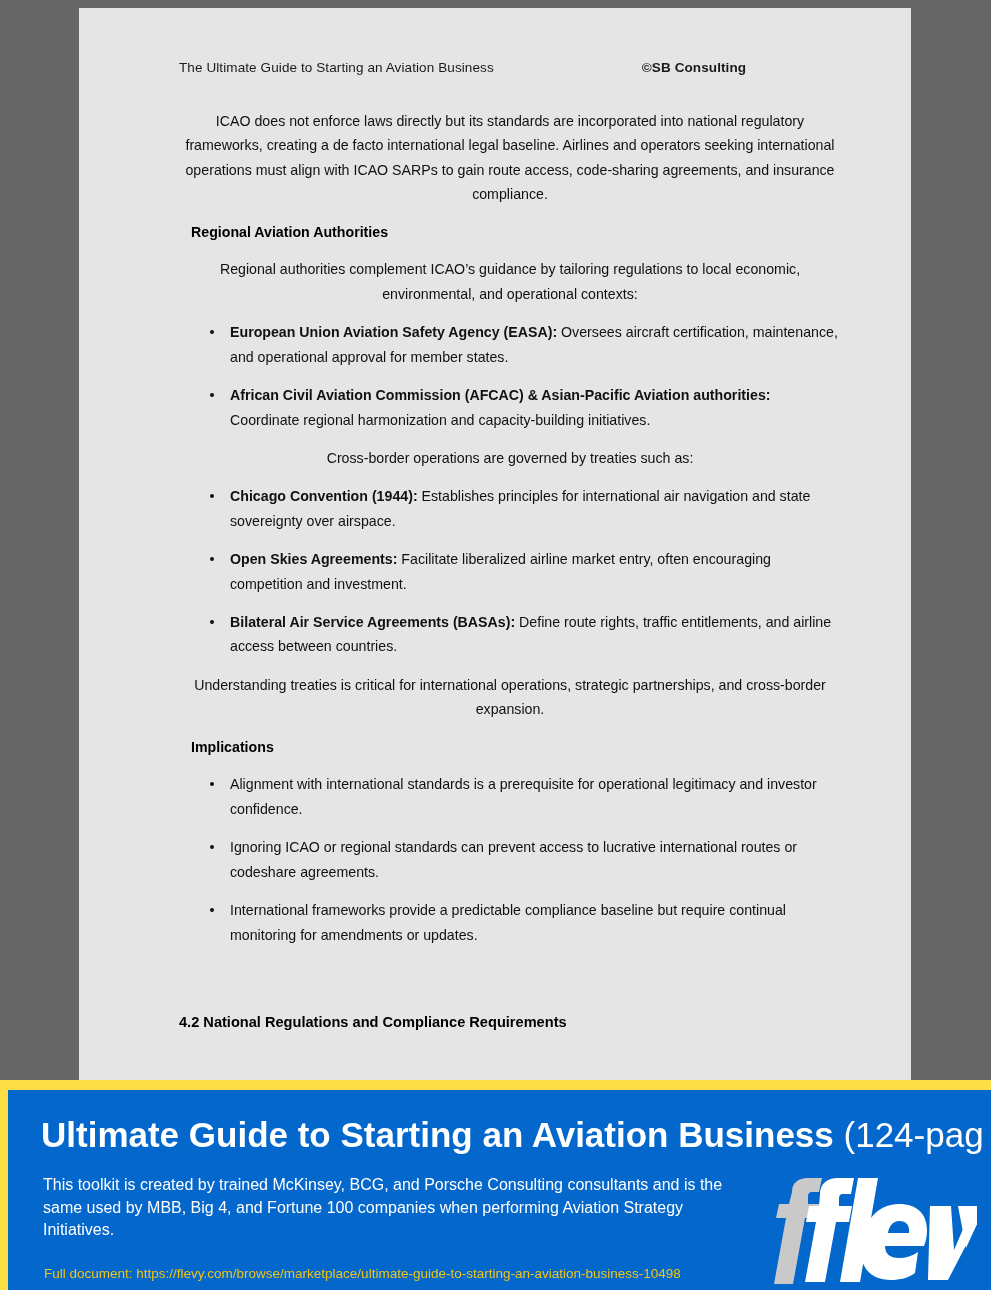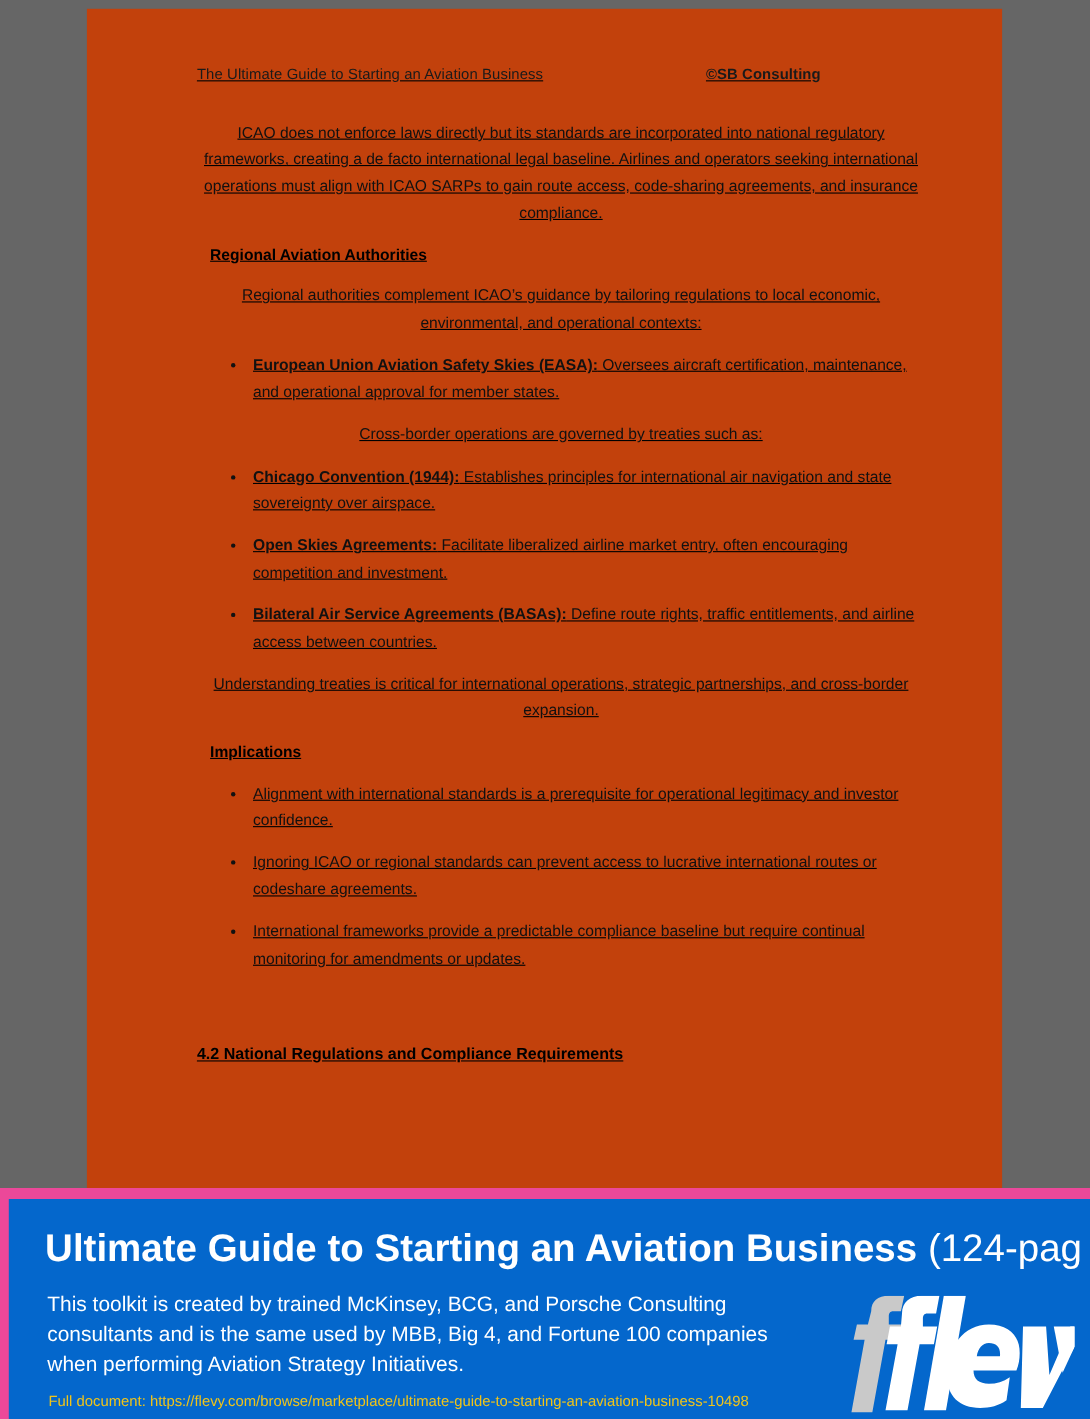--- a/index.html
+++ b/index.html
@@ -17,22 +17,21 @@
     position: relative;
   }
 
   
   .page {
     position: absolute;
     left: 79px;
     top: 8px;
     width: 832px;
     height: 1154px;
-    background: #c2410c;
-    text-decoration: underline;
+    background: #e5e5e5;
   }
 
   .page-inner {
     padding: 52px 70px 0 100px;
   }
 
   
   .doc-header {
     display: flex;
     justify-content: flex-start;
@@ -100,21 +99,21 @@
   .b { font-weight: 700; }
   .spacer-block { height: 50px; }
 
   
   .promo {
     position: absolute;
     left: 0;
     top: 1080px;
     width: 991px;
     height: 210px;
-    background: #ec4899;
+    background: #fde047;
     padding: 10px 0 0 8px;
   }
   .promo-inner {
     position: relative;
     width: 983px;
     height: 200px;
     background: #0467cc;
     overflow: hidden;
   }
   .promo-title {
@@ -127,21 +126,21 @@
     line-height: 1.1;
   }
   .promo-title .strong { font-weight: 700; }
   .promo-title .light { font-weight: 400; }
 
   .promo-sub {
     position: absolute;
     left: 35px;
     top: 84px;
     width: 680px;
-    font-size: 19px;
+    font-size: 16px;
     line-height: 1.42;
     color: #ffffff;
   }
   .promo-url {
     position: absolute;
     left: 36px;
     top: 176px;
     font-size: 13.5px;
     color: #f0c419;
     white-space: nowrap;
@@ -171,21 +170,24 @@
     <div class="body-col">
 
       <p class="para">ICAO does not enforce laws directly but its standards are incorporated into national regulatory frameworks, creating a de facto international legal baseline. Airlines and operators seeking international operations must align with ICAO SARPs to gain route access, code-sharing agreements, and insurance compliance.</p>
 
       <h3 class="sub-head">Regional Aviation Authorities</h3>
 
       <p class="para">Regional authorities complement ICAO’s guidance by tailoring regulations to local economic, environmental, and operational contexts:</p>
 
       <ul class="bullets">
         <li>
-          <span class="b">European Union Aviation Safety Skies (EASA):</span><span> Oversees aircraft certification, maintenance, and operational approval for member states.</span>
+          <span class="b">European Union Aviation Safety Agency (EASA):</span><span> Oversees aircraft certification, maintenance, and operational approval for member states.</span>
+        </li>
+        <li>
+          <span class="b">African Civil Aviation Commission (AFCAC) &amp; Asian-Pacific Aviation authorities:</span><span> Coordinate regional harmonization and capacity-building initiatives.</span>
         </li>
       </ul>
 
 
 
       <p class="para">Cross-border operations are governed by treaties such as:</p>
 
       <ul class="bullets">
         <li>
           <span class="b">Chicago Convention (1944):</span><span> Establishes principles for international air navigation and state sovereignty over airspace.</span>

